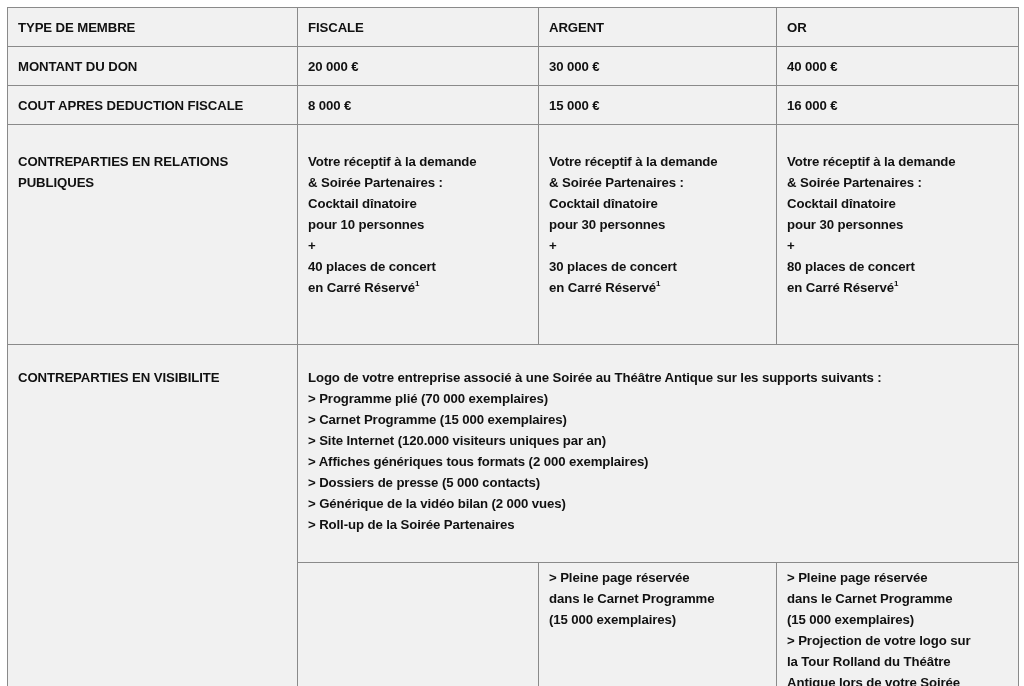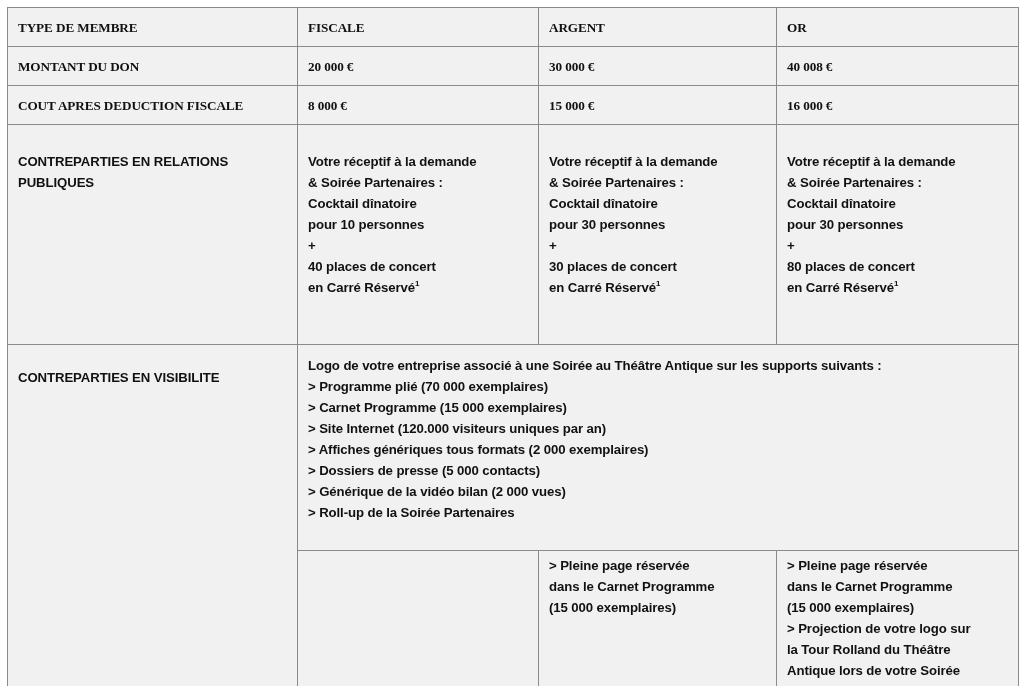--- a/index.html
+++ b/index.html
@@ -35,29 +35,28 @@
     }
     col.c0 { width: 290px; }
     col.c1 { width: 241px; }
     col.c2 { width: 238px; }
     col.c3 { width: 242px; }
     tr.r-head td, tr.r-don td, tr.r-cout td {
       height: 38px;
       vertical-align: middle;
       padding-top: 0;
       padding-bottom: 0;
-      font-family: Liberation Serif, serif;
     }
     tr.r-rp td {
       height: 193px;
       padding-top: 26px;
     }
     tr.r-vis1 td.vis-main {
       height: 195px;
-      padding-top: 10px;
+      padding-top: 22px;
     }
     tr.r-vis1 td.vis-label {
       padding-top: 22px;
     }
     tr.r-vis2 td {
       height: 158px;
       padding-top: 4px;
     }
     sup.fn {
       font-size: 8px;
@@ -82,21 +81,21 @@
     <tr class="r-head">
       <td>TYPE DE MEMBRE</td>
       <td>FISCALE</td>
       <td>ARGENT</td>
       <td>OR</td>
     </tr>
     <tr class="r-don">
       <td>MONTANT DU DON</td>
       <td>20 000 €</td>
       <td>30 000 €</td>
-      <td>40 008 €</td>
+      <td>40 000 €</td>
     </tr>
     <tr class="r-cout">
       <td>COUT APRES DEDUCTION FISCALE</td>
       <td>8 000 €</td>
       <td>15 000 €</td>
       <td>16 000 €</td>
     </tr>
     <tr class="r-rp">
       <td>
         <span class="line">CONTREPARTIES EN RELATIONS</span>

